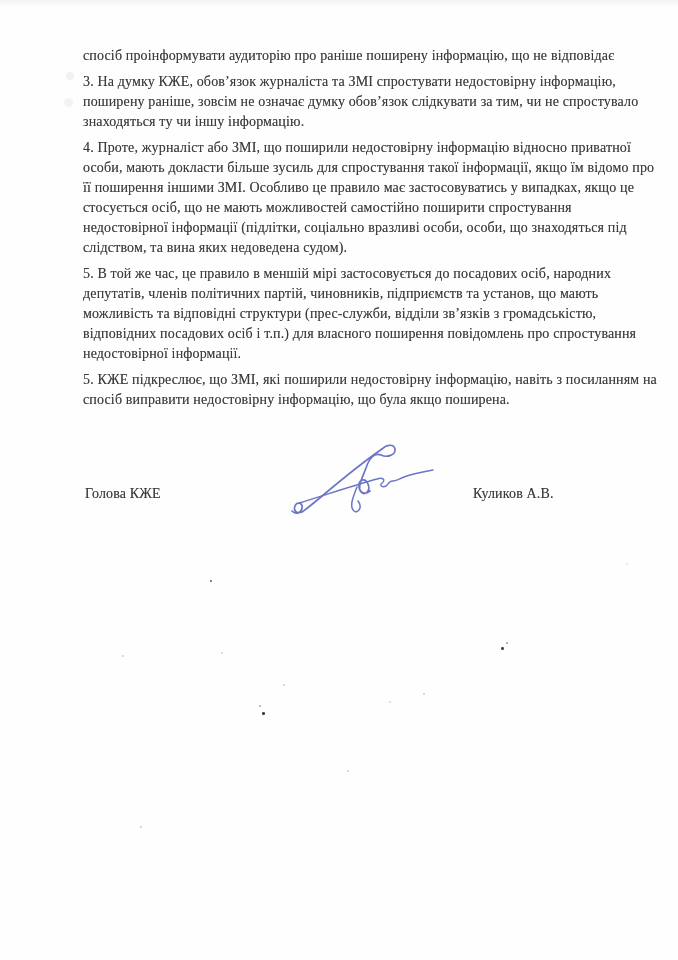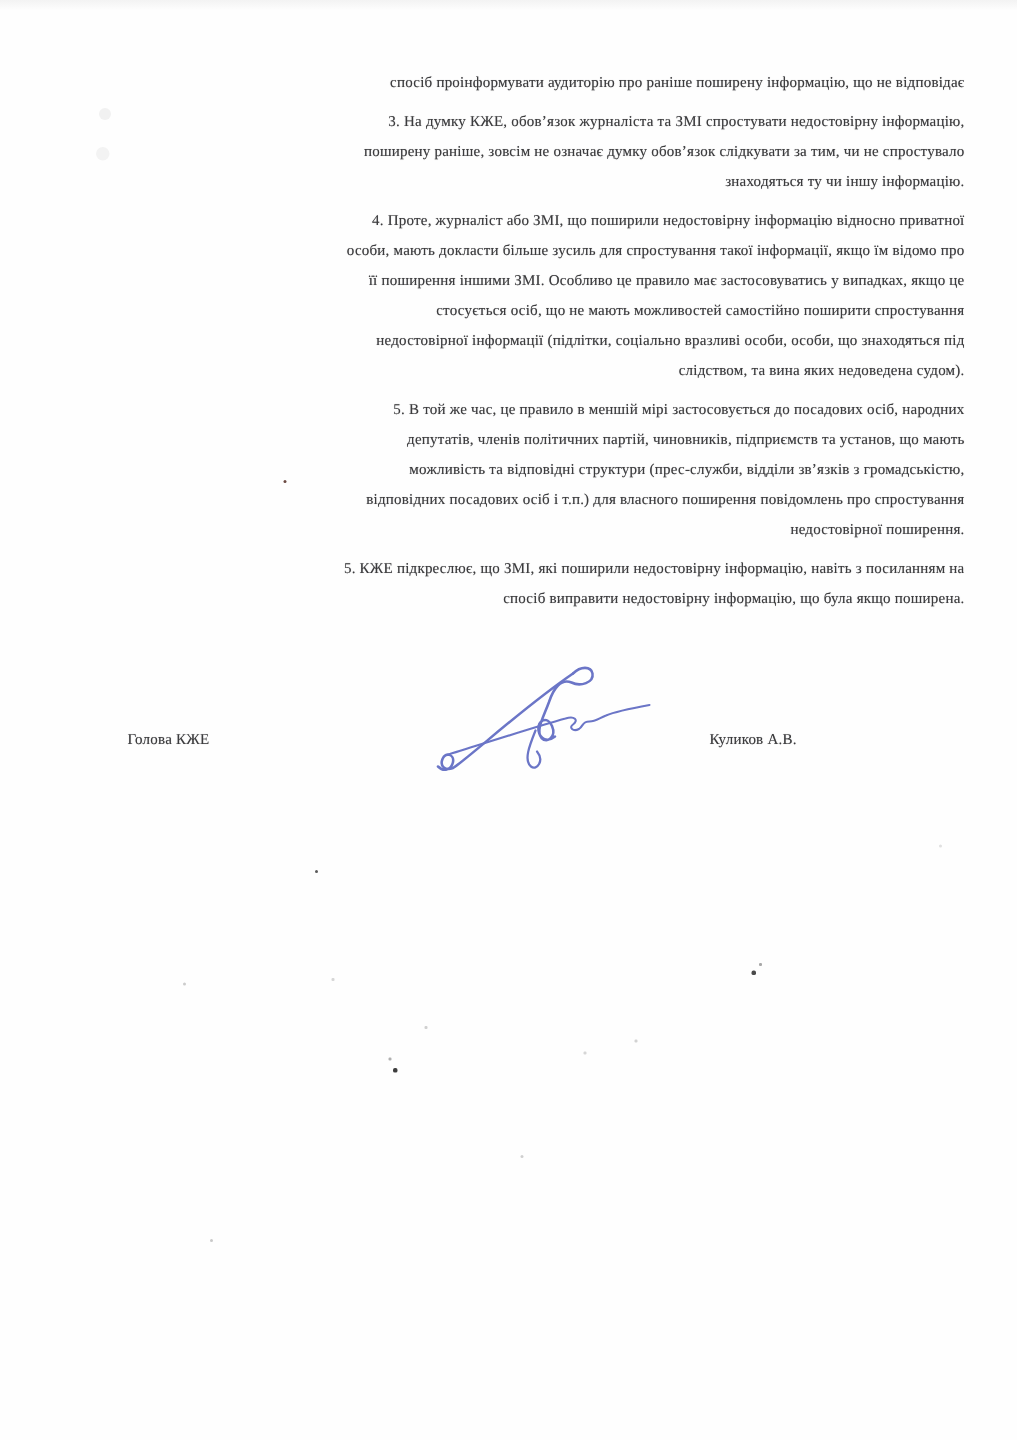--- a/index.html
+++ b/index.html
@@ -21,23 +21,22 @@
     width: 100%; height: 7px;
     background: linear-gradient(#eeeeee, rgba(255,255,255,0));
     opacity: .7;
     pointer-events: none;
   }
   .text-column {
     position: relative;
     padding: 46px 0 0 83px;
     width: 560px;
     color: #3c3c3e;
-    font-size: 10px;
+    font-size: 14px;
     letter-spacing: 0.15px;
-    text-align: right;
   }
   .para {
     margin: 0 0 6px 0;
   }
   .para .line {
     display: block;
     height: 20px;
     line-height: 20px;
     white-space: nowrap;
     text-shadow: 0 0 0.5px rgba(70,70,72,0.55);
@@ -91,21 +90,21 @@
         <span class="line">її поширення іншими ЗМІ. Особливо це правило має застосовуватись у випадках, якщо це</span>
         <span class="line">стосується осіб, що не мають можливостей самостійно поширити спростування</span>
         <span class="line">недостовірної інформації (підлітки, соціально вразливі особи, особи, що знаходяться під</span>
         <span class="line">слідством, та вина яких недоведена судом).</span>
       </p>
     <p class="para">
         <span class="line">5. В той же час, це правило в меншій мірі застосовується до посадових осіб, народних</span>
         <span class="line">депутатів, членів політичних партій, чиновників, підприємств та установ, що мають</span>
         <span class="line">можливість та відповідні структури (прес-служби, відділи зв’язків з громадськістю,</span>
         <span class="line">відповідних посадових осіб і т.п.) для власного поширення повідомлень про спростування</span>
-        <span class="line">недостовірної поширення.</span>
+        <span class="line">недостовірної інформації.</span>
       </p>
     <p class="para">
         <span class="line">5. КЖЕ підкреслює, що ЗМІ, які поширили недостовірну інформацію, навіть з посиланням на</span>
         <span class="line">спосіб виправити недостовірну інформацію, що була якщо поширена.</span>
       </p>
 
     <div class="sig-row">
       <span class="sig-role">Голова КЖЕ</span>
 
       <svg class="sig-ink" viewBox="0 0 152 98" fill="none">

